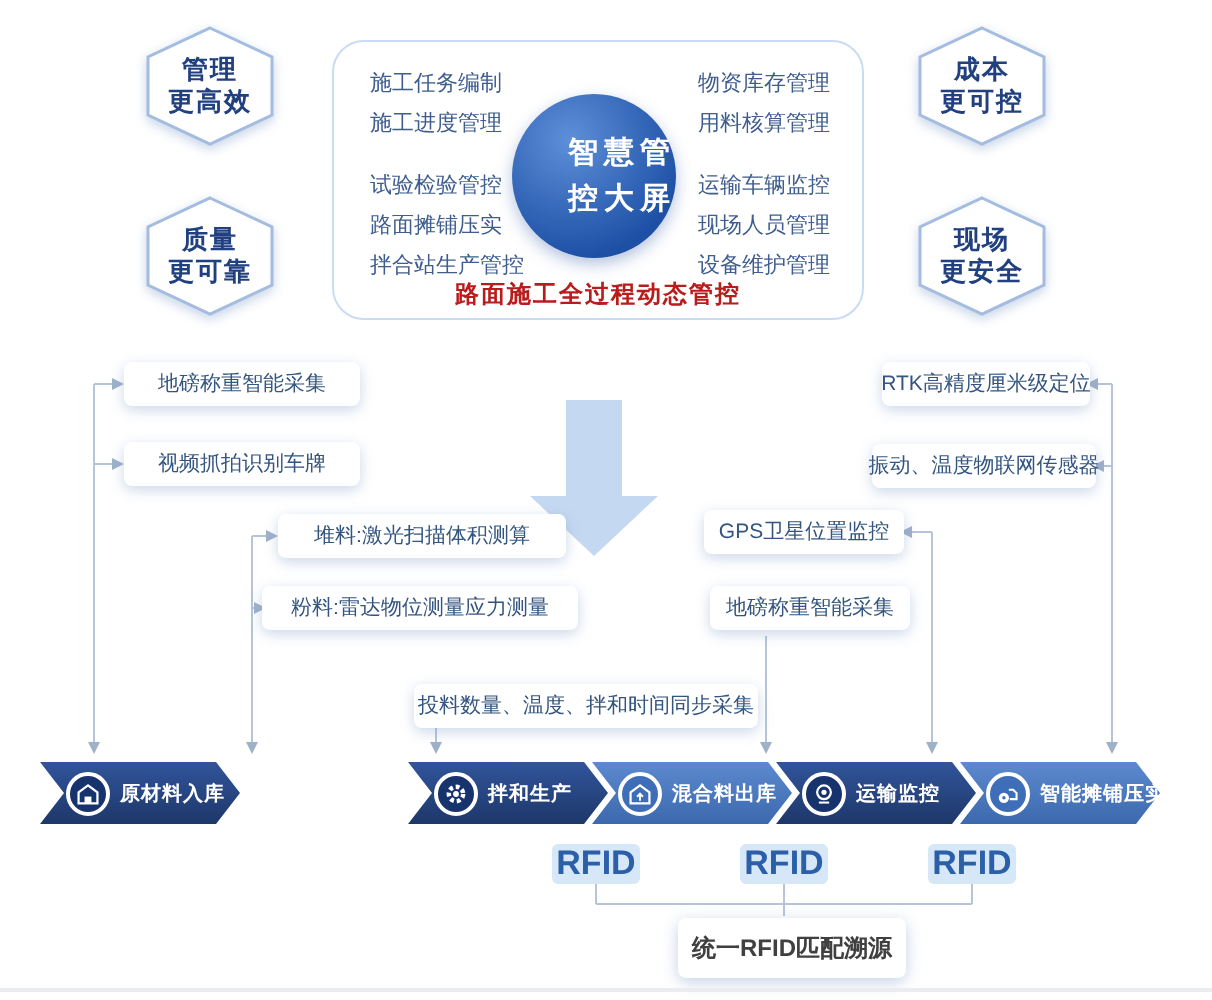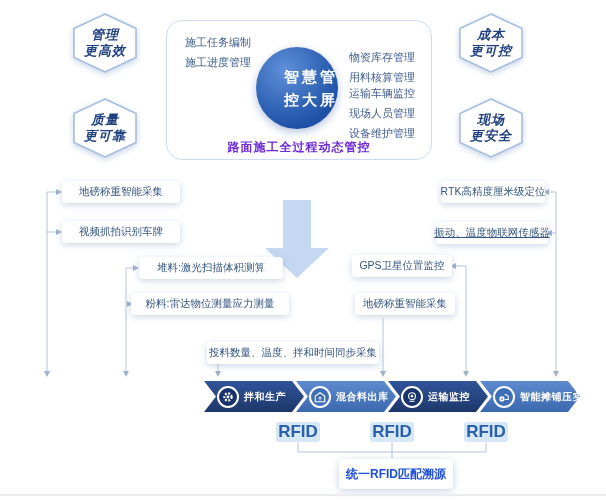--- a/index.html
+++ b/index.html
@@ -1,36 +1,36 @@
 <!DOCTYPE html>
 <html><head>
 <meta charset="utf-8">
 <style>
   html,body{margin:0;padding:0;}
   body{font-family:"Liberation Sans",sans-serif;background:#fff;}
   #stage{position:relative;width:606px;height:500px;background:#fff;overflow:hidden;}
 
   
-  .hex{position:absolute;width:70px;height:62px;font-style:italic;}
+  .hex{position:absolute;width:70px;height:62px;}
   .hex svg{position:absolute;inset:0;filter:drop-shadow(0 2px 3px rgba(130,160,205,.45));}
   .hex .hex-label{position:absolute;inset:0;display:flex;flex-direction:column;align-items:center;justify-content:center;
     font-size:13px;font-weight:bold;color:#21407f;line-height:16px;letter-spacing:1px;}
 
   
   .panel{position:absolute;left:166px;top:20px;width:266px;height:140px;background:#fff;
     border:1.5px solid #cadcf3;border-radius:16px;box-sizing:border-box;}
   .panel .col{position:absolute;font-size:11px;color:#3f5d8f;line-height:17px;white-space:nowrap;}
   .panel .col div{margin-bottom:3px;}
   .big-circle{position:absolute;left:89px;top:26px;width:82px;height:82px;border-radius:50%;
     background:radial-gradient(circle at 35% 28%,#5d8fd9,#1d4fa5 75%);
     display:flex;flex-direction:column;align-items:flex-end;justify-content:center;
     color:#fff;font-size:15px;font-weight:bold;letter-spacing:3px;line-height:23px;
     box-shadow:0 3px 8px rgba(40,80,160,.35);}
   .panel-caption{position:absolute;left:0;top:118px;width:100%;text-align:center;
-    font-size:12px;font-weight:bold;color:#6d28d9;letter-spacing:1px;}
+    font-size:12px;font-weight:bold;color:#b91c1c;letter-spacing:1px;}
 
   
   .arrow-shaft{position:absolute;left:283px;top:200px;width:28px;height:48px;background:#c5d8f1;}
   .arrow-head{position:absolute;left:265px;top:248px;width:0;height:0;
     border-left:32px solid transparent;border-right:32px solid transparent;border-top:30px solid #c5d8f1;}
 
   
   .card{position:absolute;height:22px;background:#fff;border-radius:4px;
     box-shadow:0 2px 7px rgba(125,155,200,.4);display:flex;align-items:center;justify-content:center;
     font-size:10.5px;color:#33557f;white-space:nowrap;padding:0 4px;box-sizing:border-box;}
@@ -48,21 +48,21 @@
     box-sizing:border-box;display:flex;align-items:center;justify-content:center;flex:0 0 auto;}
   .seg-dark .seg-circle{background:#16336e;}
   .seg-light .seg-circle{background:#3f6eb8;}
   .seg-label{margin-left:5px;color:#fff;font-size:10px;font-weight:bold;letter-spacing:.5px;white-space:nowrap;}
 
   
   .rfid-tag{position:absolute;top:422px;width:44px;height:20px;background:#d6e7f8;border-radius:3px;
     display:flex;align-items:center;justify-content:center;font-size:17px;font-weight:bold;color:#2b5fa8;}
   .trace-card{position:absolute;left:339px;top:459px;width:114px;height:30px;background:#fff;border-radius:4px;
     box-shadow:0 2px 8px rgba(125,155,200,.45);display:flex;align-items:center;justify-content:center;
-    font-size:12px;font-weight:bold;color:#1d4ed8;white-space:nowrap;}
+    font-size:12px;font-weight:bold;color:#404040;white-space:nowrap;}
 
   .bottom-divider{position:absolute;left:0;top:494px;width:606px;height:2px;background:#ebecef;}
 </style>
 </head>
 <body>
 
 <div id="stage">
 
   <div class="hex" style="left:70px;top:12px;">
     <svg viewBox="0 0 70 62">
@@ -99,21 +99,26 @@
       <span>现场</span>
       <span>更安全</span>
     </div>
   </div>
 
   <div class="panel">
     <div class="col" style="left:18px;top:13px;">
       <div>施工任务编制</div>
       <div>施工进度管理</div>
     </div>
-    <div class="col" style="left:182px;top:29px;font-family:Liberation Mono, monospace;">
+    <div class="col" style="left:18px;top:64px;">
+      <div>试验检验管控</div>
+      <div>路面摊铺压实</div>
+      <div>拌合站生产管控</div>
+    </div>
+    <div class="col" style="left:182px;top:13px;">
       <div>物资库存管理</div>
       <div>用料核算管理</div>
     </div>
     <div class="col" style="left:182px;top:64px;">
       <div>运输车辆监控</div>
       <div>现场人员管理</div>
       <div>设备维护管理</div>
     </div>
     <div class="big-circle">
       <span>智慧管</span>
@@ -164,26 +169,35 @@
       <polygon points="553,371 559,371 556,377"></polygon>
     </g>
   </svg>
 
   <div class="card" style="left:62px;top:181px;width:118px;">地磅称重智能采集</div>
   <div class="card" style="left:62px;top:221px;width:118px;">视频抓拍识别车牌</div>
   <div class="card" style="left:139px;top:257px;width:144px;">堆料:激光扫描体积测算</div>
   <div class="card" style="left:131px;top:293px;width:158px;">粉料:雷达物位测量应力测量</div>
 
   <div class="card" style="left:441px;top:181px;width:104px;">RTK高精度厘米级定位</div>
-  <div class="card" style="left:436px;top:222px;width:112px;text-decoration:underline;">振动、温度物联网传感器</div>
+  <div class="card" style="left:436px;top:222px;width:112px;">振动、温度物联网传感器</div>
   <div class="card" style="left:352px;top:255px;width:100px;">GPS卫星位置监控</div>
   <div class="card" style="left:355px;top:293px;width:100px;">地磅称重智能采集</div>
 
   <div class="card" style="left:207px;top:342px;width:172px;">投料数量、温度、拌和时间同步采集</div>
 
+  <div class="seg seg-dark" style="left:20px;">
+    <span class="seg-circle">
+      <svg width="12" height="12" viewBox="0 0 14 14">
+        <path d="M1.5 6 L7 2 L12.5 6 V12.5 H1.5 Z" fill="none" stroke="#fff" stroke-width="1.3"></path>
+        <rect x="5" y="8.5" width="4" height="4" fill="#fff"></rect>
+      </svg>
+    </span>
+    <span class="seg-label">原材料入库</span>
+  </div>
   <div class="seg seg-dark" style="left:204px;">
     <span class="seg-circle">
       <svg width="12" height="12" viewBox="0 0 14 14">
         <circle cx="7" cy="7" r="4.2" fill="none" stroke="#fff" stroke-width="2.6" stroke-dasharray="2.2 1.7"></circle>
         <circle cx="7" cy="7" r="1.7" fill="#fff"></circle>
       </svg>
     </span>
     <span class="seg-label">拌和生产</span>
   </div>
   <div class="seg seg-light" style="left:296px;font-family:Liberation Mono, monospace;">

